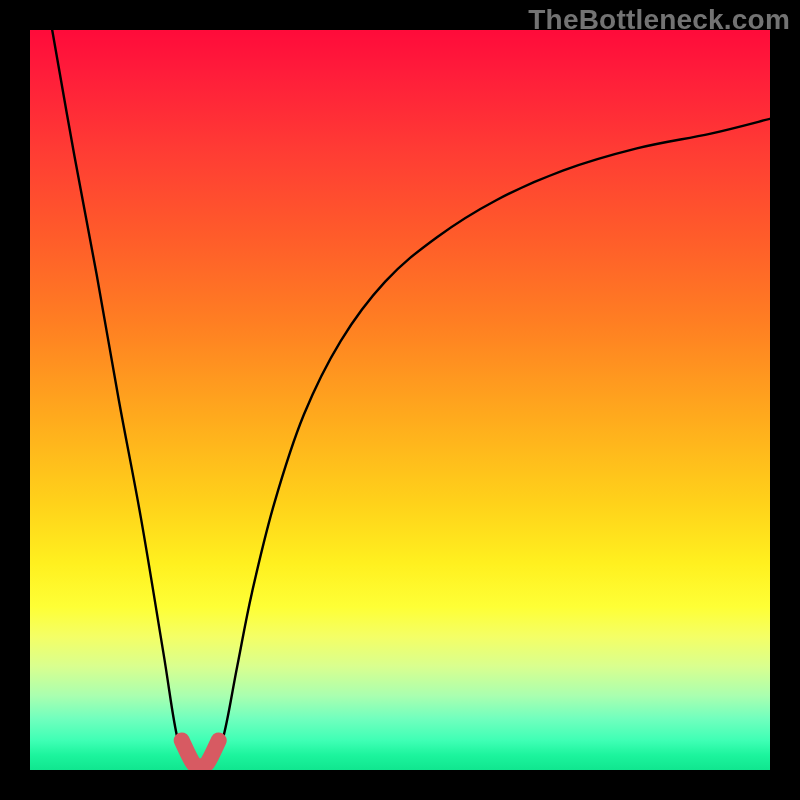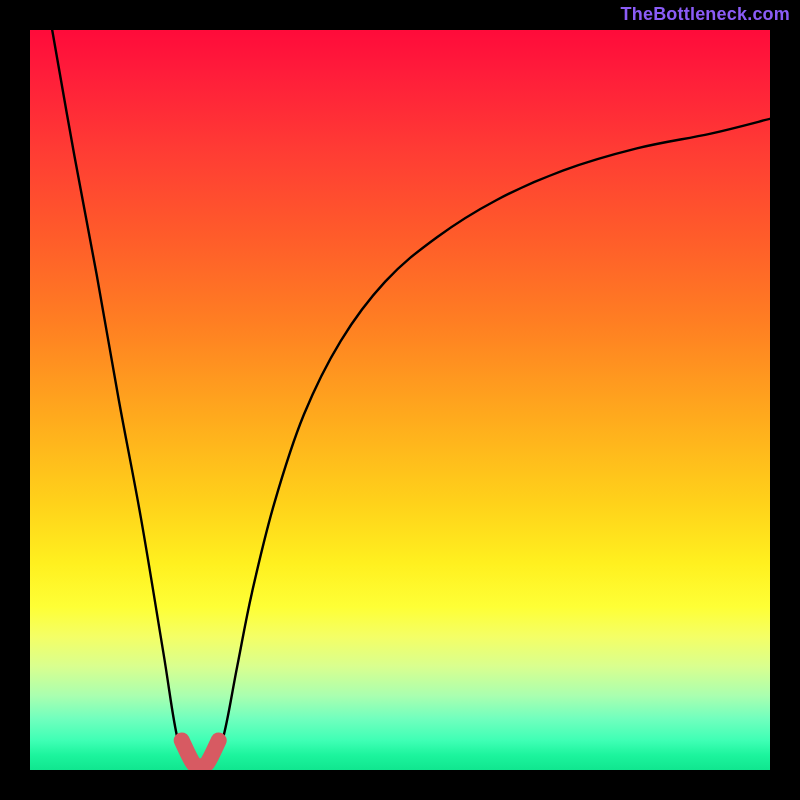--- a/index.html
+++ b/index.html
@@ -16,23 +16,23 @@
     top: 0;
     left: 0;
     width: 800px;
     height: 800px;
     background: #000;
   }
   .watermark {
     position: absolute;
     top: 4px;
     right: 10px;
-    font-size: 18px;
+    font-size: 28px;
     font-weight: 600;
-    color: #8b5cf6;
+    color: #737373;
     letter-spacing: 0.2px;
     z-index: 30;
     user-select: none;
   }
   .plot-area {
     position: absolute;
     left: 30px;
     top: 30px;
     width: 740px;
     height: 740px;

